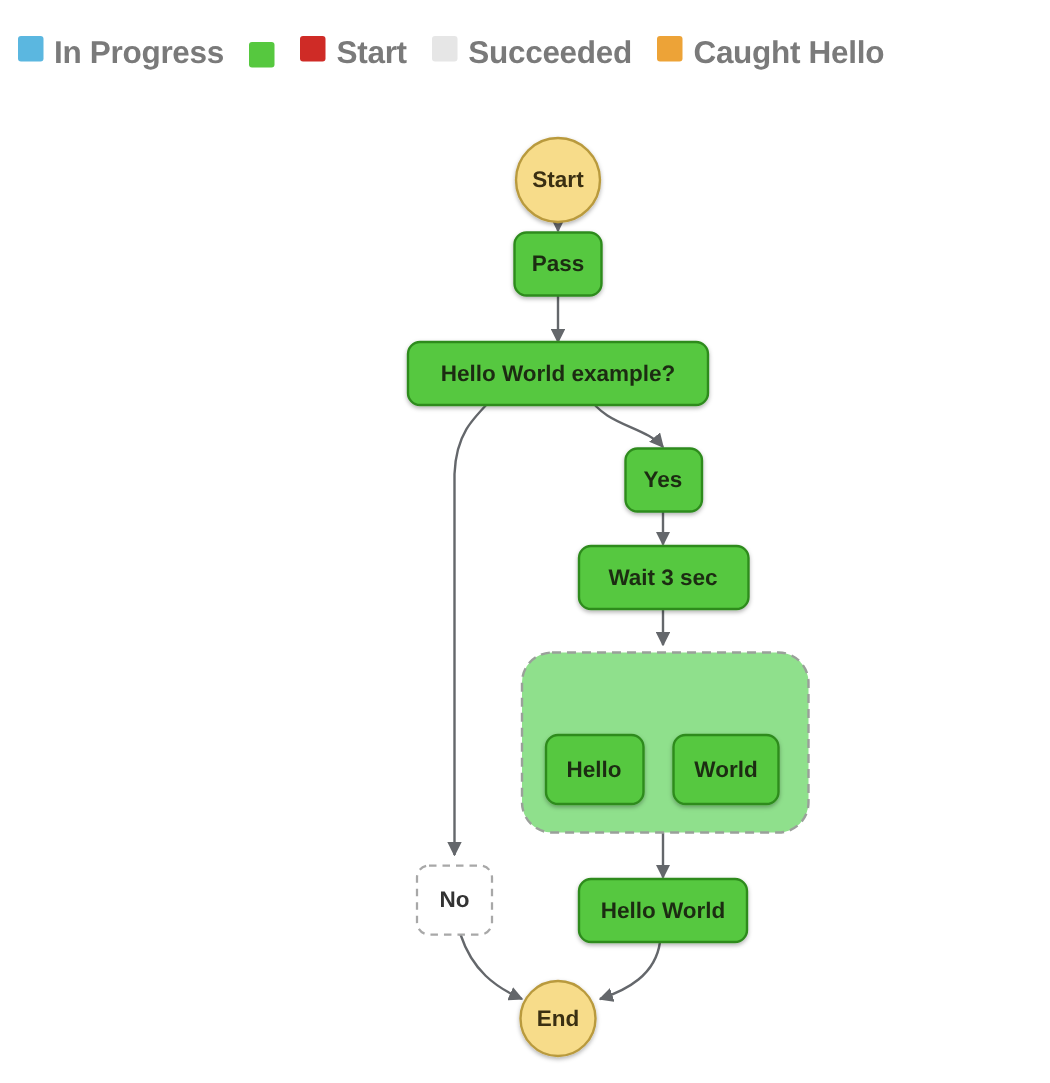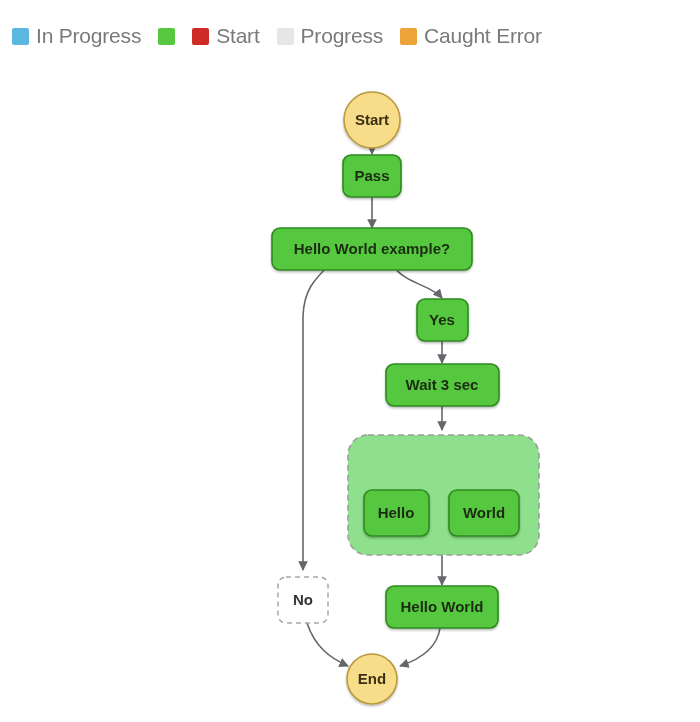--- a/index.html
+++ b/index.html
@@ -21,22 +21,23 @@
     top: 24px;
     left: 12px;
     width: 676px;
     display: flex;
     align-items: center;
     gap: 17px;
     white-space: nowrap;
   }
   .legend-item {
     display: flex;
-    align-items: center;
+    align-items: flex-start;
     gap: 7px;
+    font-weight: bold;
   }
   .legend-swatch {
     width: 17px;
     height: 17px;
     border-radius: 2px;
     flex: 0 0 auto;
   }
   .legend-label {
     font-size: 21px;
     color: #7a7a7a;
@@ -88,25 +89,25 @@
   </div>
   <div class="legend-item">
     <span class="legend-swatch" style="background: rgb(86, 200, 63);"></span>
   </div>
   <div class="legend-item">
     <span class="legend-swatch" style="background: rgb(207, 43, 38);"></span>
     <span class="legend-label">Start</span>
   </div>
   <div class="legend-item">
     <span class="legend-swatch" style="background: rgb(230, 230, 230);"></span>
-    <span class="legend-label">Progress</span>
+    <span class="legend-label">Succeeded</span>
   </div>
   <div class="legend-item">
     <span class="legend-swatch" style="background: rgb(237, 163, 55);"></span>
-    <span class="legend-label">Caught Error</span>
+    <span class="legend-label">Caught Hello</span>
   </div>
 </div>
 
 <div id="graph-wrap">
 <svg id="graph" viewBox="0 0 700 664" xmlns="http://www.w3.org/2000/svg">
   <defs>
     <marker id="arrow" viewBox="0 0 10 10" refX="9" refY="5" markerWidth="6" markerHeight="6" orient="auto-start-reverse">
       <path d="M 0 0 L 10 5 L 0 10 z" fill="#64676b"></path>
     </marker>
     <filter id="nodeShadow" x="-30%" y="-30%" width="160%" height="180%">

